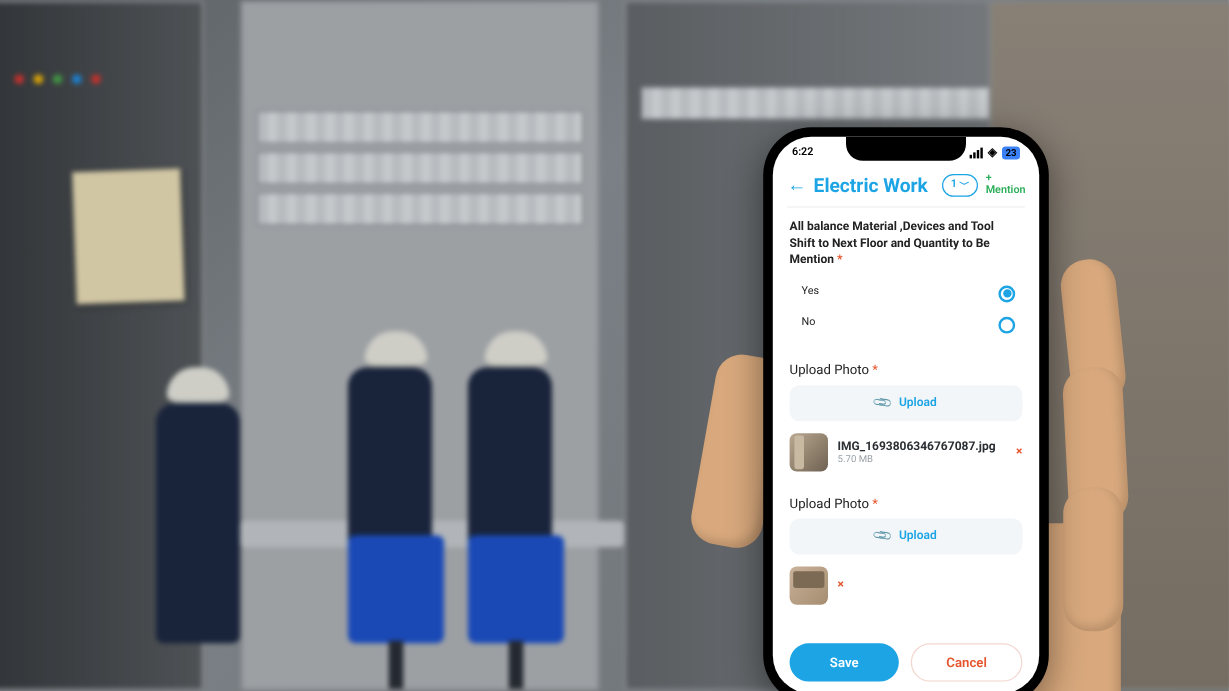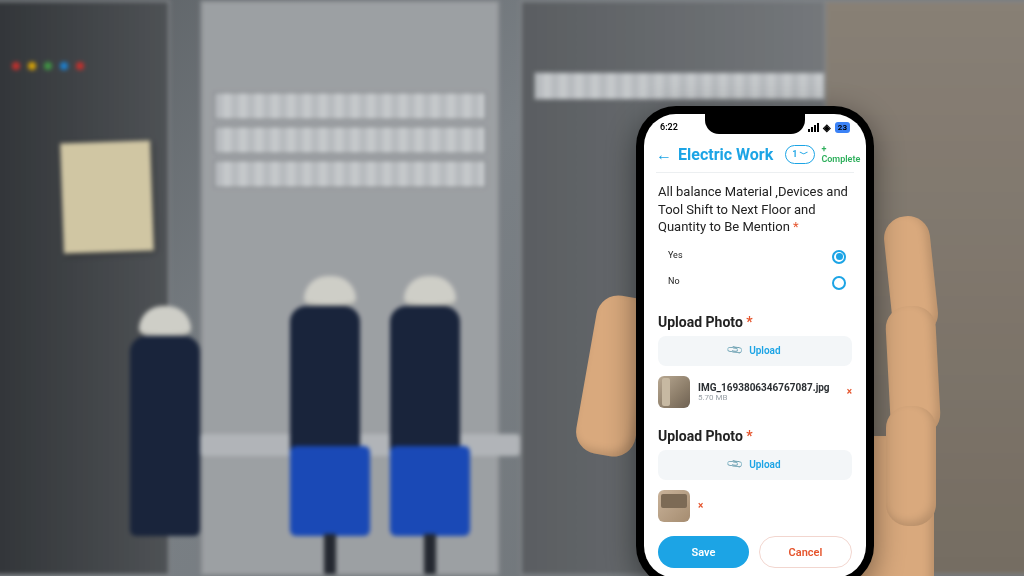--- a/index.html
+++ b/index.html
@@ -168,31 +168,31 @@
   .divider{height:1px;background:#eceff1;margin:0 12px}
 
   .content {
     flex:1;
     overflow-y: hidden;
     padding: 10px 14px 0;
     font-size: 9px;
     color:#222;
   }
   .question {
-    font-weight:400;
-    font-size:13px;
+    font-weight:700;
+    font-size:10px;
     line-height:1.35;
     margin-bottom:10px;
   }
   .question .req,.label .req{color:#e5542c}
   .radio-row{display:flex;align-items:flex-start;justify-content:space-between;padding:4px 6px 4px 10px;margin-bottom:4px}
   .radio-outline{width:14px;height:14px;border:2px solid #1ca4e5;border-radius:50%;display:inline-flex;align-items:center;justify-content:center}
   .radio-outline.checked::after{content:"";width:7px;height:7px;background:#1ca4e5;border-radius:50%}
 
-  .label{font-size:14px;font-weight:700;margin:20px 0 6px}
+  .label{font-size:11px;font-weight:400;margin:20px 0 6px}
   .upload-box{
     background:#f3f6f8;border-radius:8px;height:30px;
     display:flex;align-items:center;justify-content:center;gap:6px;
     color:#1ca4e5;font-size:10px;font-weight:600;
   }
   .clip-ic{transform:rotate(-40deg);font-size:11px}
 
   .file-row{
     display:flex;align-items:center;gap:8px;margin-top:10px;
   }
@@ -283,21 +283,21 @@
     </div>
 
     <div class="header">
       <span class="back-arrow">←</span>
       <span class="title">Electric Work</span>
       <span class="header-spacer"></span>
       <span class="step-pill">
         <span>1</span>
           <span>﹀</span>
       </span>
-      <span class="complete-btn">Complete</span>
+      <span class="complete-btn">Mention</span>
     </div>
     <div class="divider"></div>
 
     <div class="content">
       <div class="question">
         <span>All balance Material ,Devices and Tool Shift to Next Floor and Quantity to Be Mention</span> <span class="req">*</span>
       </div>
 
       <div class="radio-row">
         <span>Yes</span>

